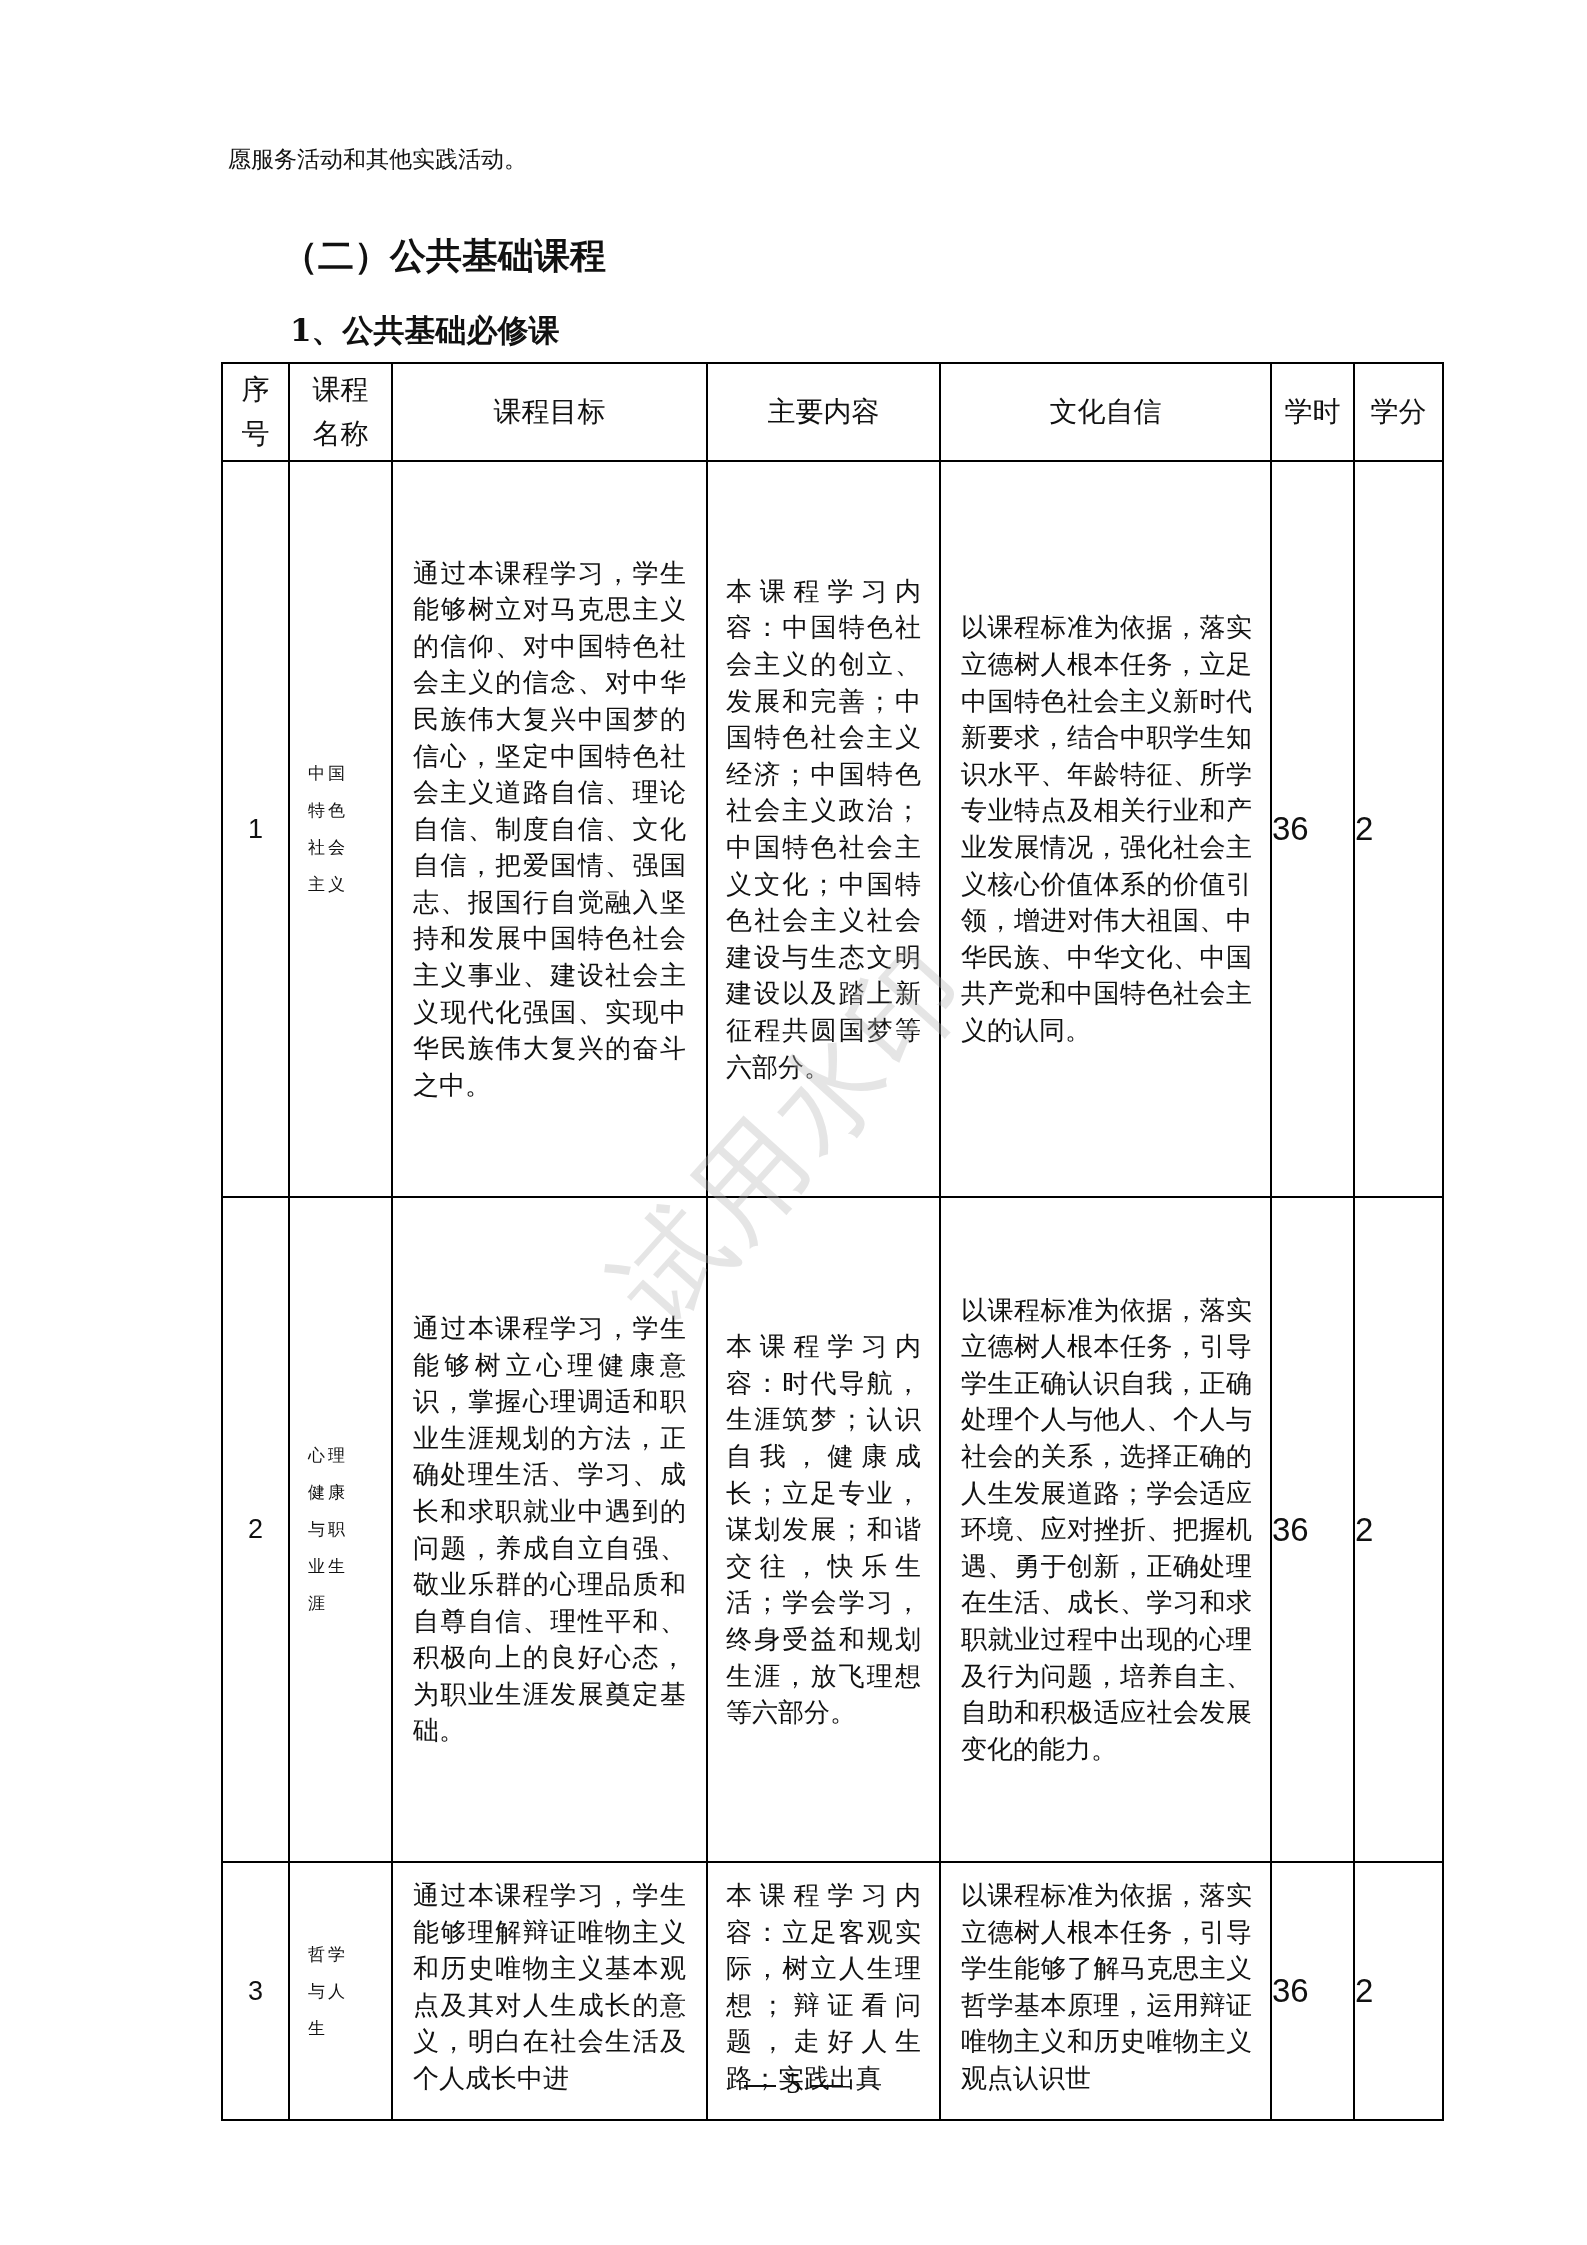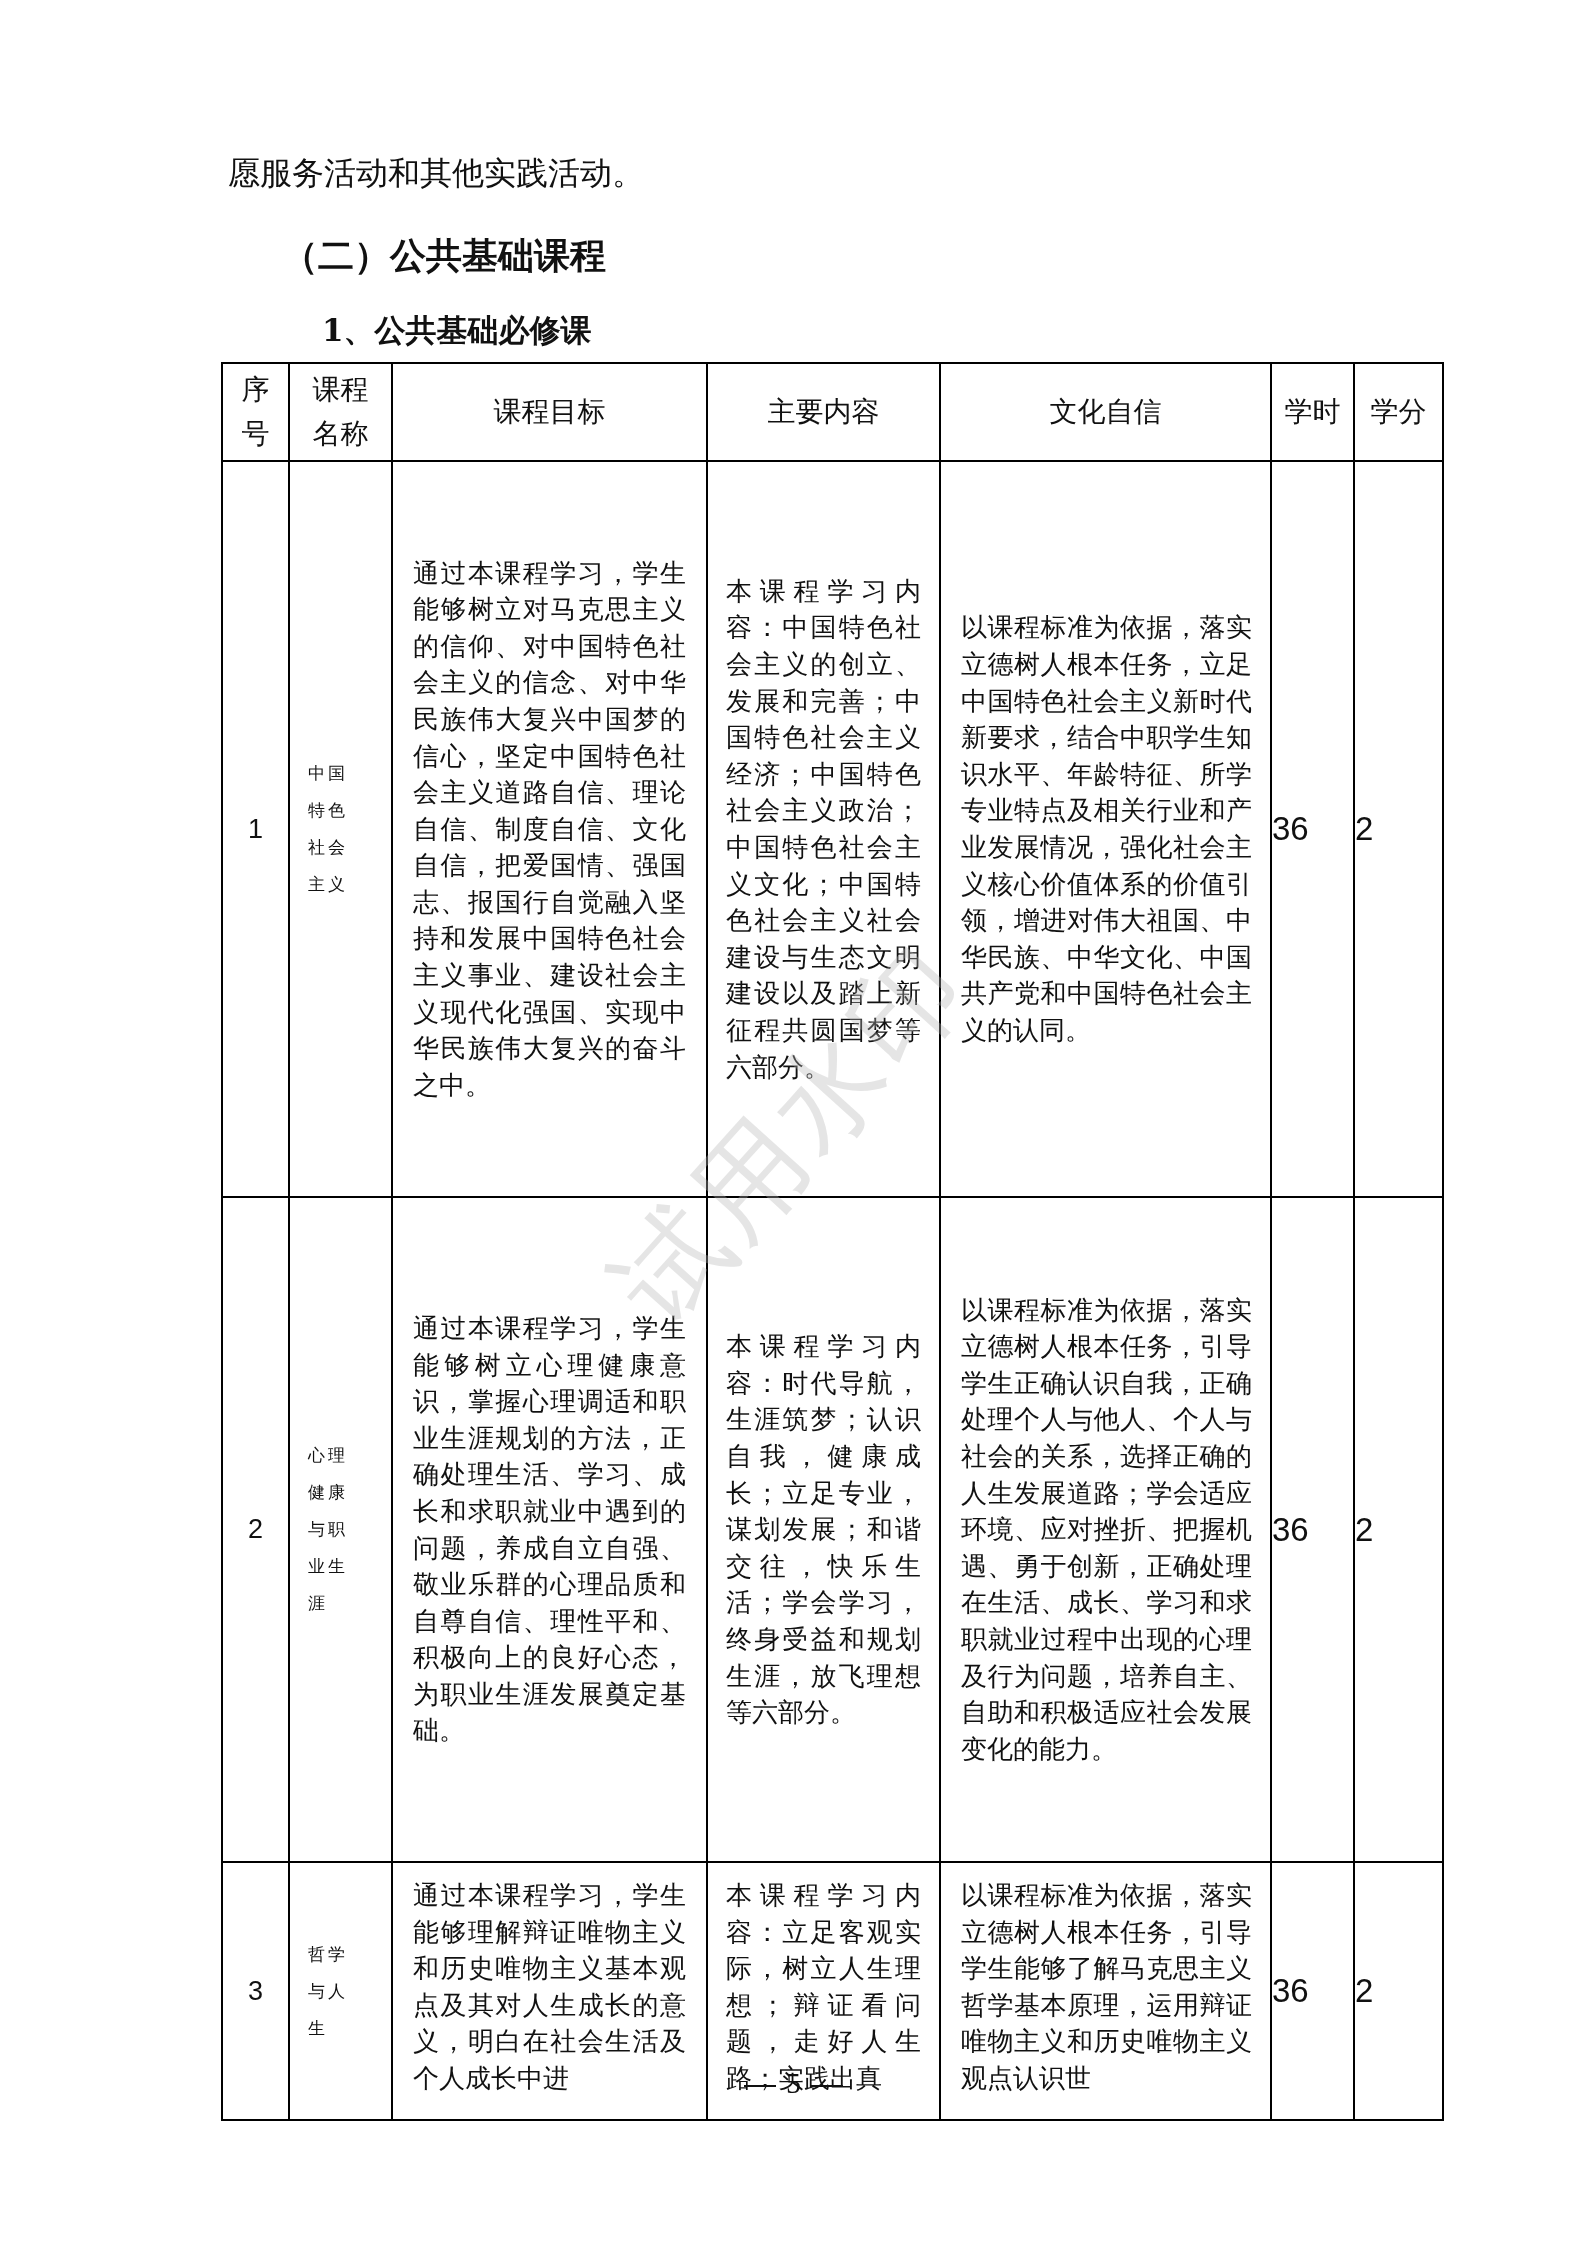--- a/index.html
+++ b/index.html
@@ -1,20 +1,20 @@
 <!DOCTYPE html>
 <html><head>
 <meta charset="utf-8">
 <style>
   html, body { margin: 0; padding: 0; background: #ffffff; }
   body { width: 1587px; height: 2245px; position: relative; overflow: hidden;
          font-family: "DejaVu Serif", "Liberation Serif", serif; color: #111; }
-  .para { position: absolute; left: 228px; top: 152px; font-size: 32px; letter-spacing: 0px; }
+  .para { position: absolute; left: 228px; top: 144px; font-size: 23px; letter-spacing: 0px; }
   .h2 { position: absolute; left: 282px; top: 232px; font-size: 36px; font-weight: bold; }
-  .h3 { position: absolute; left: 290px; top: 310px; font-size: 31px; font-weight: bold; margin-left: 32px; }
+  .h3 { position: absolute; left: 290px; top: 310px; font-size: 31px; font-weight: bold; }
   table.course { position: absolute; left: 221px; top: 362px; border-collapse: collapse;
                  table-layout: fixed; width: 1221px; }
   table.course td, table.course th { border: 2px solid #000; padding: 0; vertical-align: middle; }
   table.course th { font-weight: normal; font-size: 28px; text-align: center; line-height: 44px; height: 96px; }
   .c-no { font-family: "Liberation Sans", "DejaVu Sans", sans-serif; font-size: 27px; text-align: center; }
   .c-name { font-size: 17px; text-align: left; line-height: 37px; padding: 16px 18px !important; letter-spacing: 3px; }
   .c-text { font-family: "DejaVu Sans", "Liberation Sans", sans-serif; font-size: 26px; line-height: 36.6px;
             text-align: justify; text-justify: inter-character; word-break: break-all; }
   .c-goal { padding: 0 20px 0 20px !important; border-radius: 16px; }
   .c-content { padding: 0 18px 0 18px !important; }

